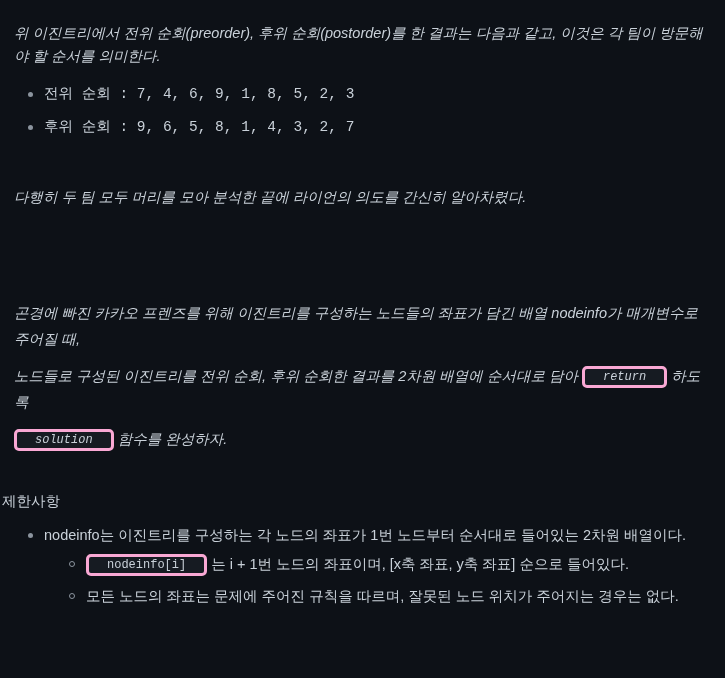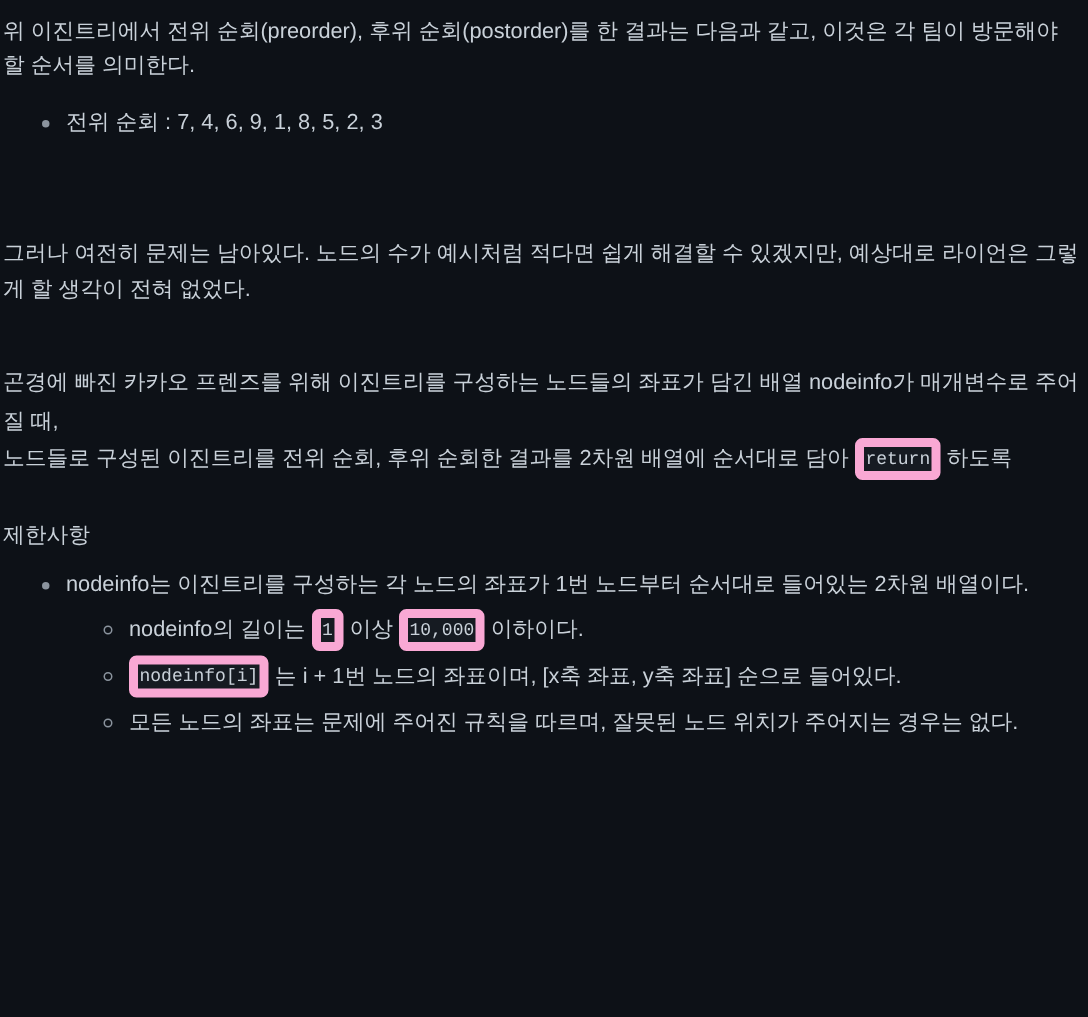--- a/index.html
+++ b/index.html
@@ -22,26 +22,28 @@
   }
   p.para {
     margin: 0 0 0 0;
     padding: 0;
     color: #c9d1d9;
   }
   .intro {
     padding: 10px 6px 0 2px;
   }
   .intro p {
-    margin: 0;
+    margin: 12px;
+    font-style: italic;
   }
   ul.bullets {
     list-style: none;
     margin: 14px 16px 0 0;
     padding: 0 0 0 28px;
+    font-family: Liberation Mono, monospace;
   }
   ul.bullets > li {
     position: relative;
     padding: 0 0 0 16px;
     margin: 0 0 10px 0;
     color: #c9d1d9;
   }
   ul.bullets > li::before {
     content: "";
     position: absolute;
@@ -98,23 +100,23 @@
     left: 1px;
     top: 8px;
     width: 4px;
     height: 4px;
     border-radius: 50%;
     border: 1px solid #8b949e;
     background: transparent;
   }
   code.inline {
     background: #161b22;
-    border: 6px solid #f9a8d4;
+    border: 3px solid #f9a8d4;
     border-radius: 5px;
-    padding: 1px 1px;
+    padding: 1px 18px;
     font-family: "Liberation Mono", monospace;
     font-size: 12px;
     color: #c9d1d9;
     vertical-align: 1px;
     white-space: nowrap;
   }
   .tight { line-height: 1.75; }
 </style>
 </head>
 <body>
@@ -122,50 +124,53 @@
 <div class="page">
 
   <div class="intro">
     <p class="para">위 이진트리에서 전위 순회(preorder), 후위 순회(postorder)를 한 결과는 다음과 같고, 이것은 각 팀이 방문해야 할 순서를 의미한다.</p>
   </div>
 
   <ul class="bullets">
     <li>
       <span>전위 순회 : 7, 4, 6, 9, 1, 8, 5, 2, 3</span>
     </li>
+    <li>
+      <span>후위 순회 : 9, 6, 5, 8, 1, 4, 3, 2, 7</span>
+    </li>
   </ul>
 
   <div class="gap-sm"></div>
+  <div class="intro">
+    <p class="para">다행히 두 팀 모두 머리를 모아 분석한 끝에 라이언의 의도를 간신히 알아차렸다.</p>
+  </div>
 
   <div class="gap-lg"></div>
-  <div class="intro">
-    <p class="para">그러나 여전히 문제는 남아있다. 노드의 수가 예시처럼 적다면 쉽게 해결할 수 있겠지만, 예상대로 라이언은 그렇게 할 생각이 전혀 없었다.</p>
-  </div>
 
   <div class="gap-sm"></div>
 
   <div class="gap-sm"></div>
   <div class="intro tight">
     <p class="para">곤경에 빠진 카카오 프렌즈를 위해 이진트리를 구성하는 노드들의 좌표가 담긴 배열 nodeinfo가 매개변수로 주어질 때,</p>
     <p class="para">
       <span>노드들로 구성된 이진트리를 전위 순회, 후위 순회한 결과를 2차원 배열에 순서대로 담아 </span><code class="inline">return</code><span> 하도록</span>
+    </p>
+    <p class="para">
+      <code class="inline">solution</code><span> 함수를 완성하자.</span>
     </p>
   </div>
 
   <div class="gap-md"></div>
   <h3 class="sec-title">제한사항</h3>
 
   <ul class="constraints">
     <li class="lvl1">
       <span>nodeinfo</span><span>는 이진트리를 구성하는 각 노드의 좌표가 1번 노드부터 순서대로 들어있는 2차원 배열이다.</span>
 
       <ul class="sub">
-        <li>
-          <span>nodeinfo</span><span>의 길이는 </span><code class="inline">1</code><span> 이상 </span><code class="inline">10,000</code><span> 이하이다.</span>
-        </li>
         <li>
           <code class="inline">nodeinfo[i]</code><span> 는 i + 1번 노드의 좌표이며, [x축 좌표, y축 좌표] 순으로 들어있다.</span>
         </li>
         <li>
           <span>모든 노드의 좌표는 문제에 주어진 규칙을 따르며, 잘못된 노드 위치가 주어지는 경우는 없다.</span>
         </li>
       </ul>
     </li>
   </ul>
 

